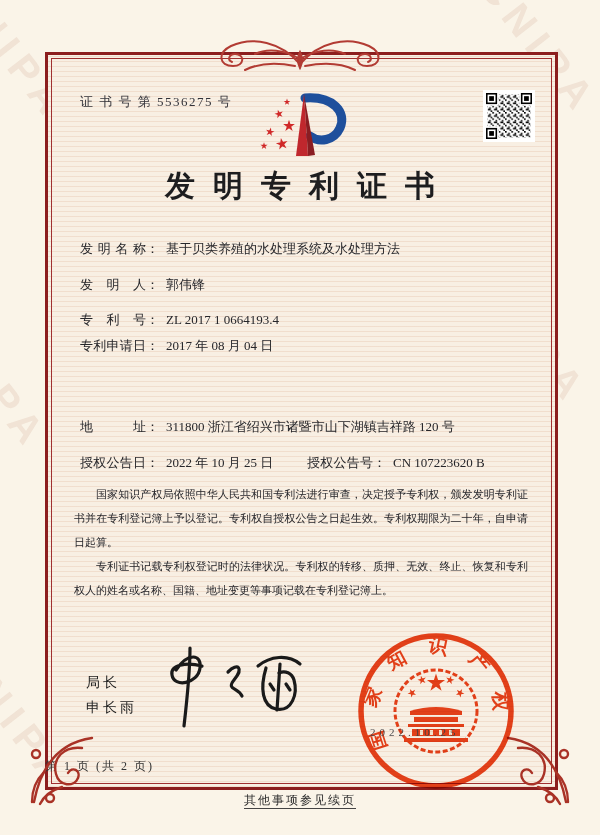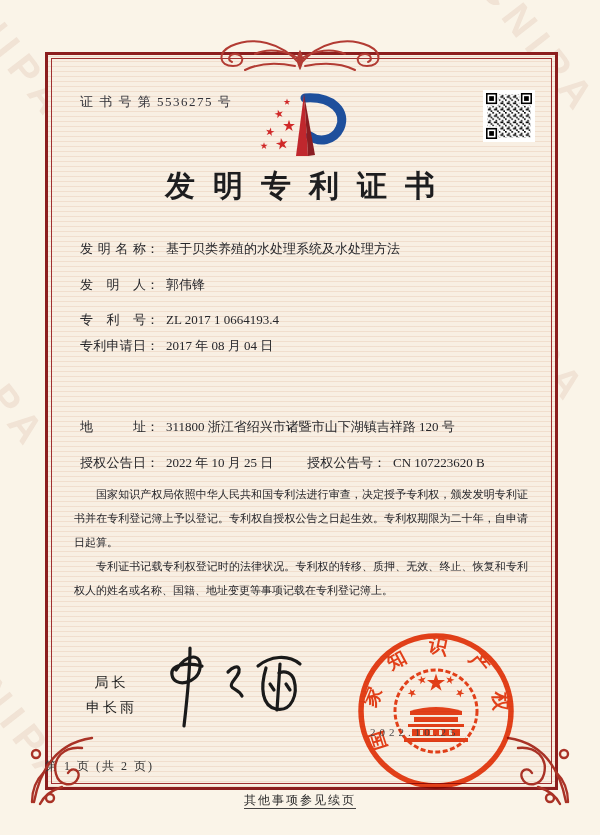--- a/index.html
+++ b/index.html
@@ -39,21 +39,21 @@
   .frow{position:absolute;left:80px;font-size:13px;color:#26262a;white-space:nowrap;}
   .flabel{display:inline-block;width:66px;text-align:justify;text-align-last:justify;
           vertical-align:bottom;}
   .colon{margin-right:7px;}
 
   .body-text{position:absolute;left:74px;top:482px;width:454px;
              font-size:11px;line-height:24px;color:#25252a;text-align:justify;}
   .body-text p{margin:0;text-indent:2em;}
 
   .signer{position:absolute;left:86px;top:670px;font-size:14px;color:#222;
-          letter-spacing:3px;line-height:25px;text-align:center;}
+          letter-spacing:3px;line-height:25px;}
   .signature{position:absolute;left:146px;top:640px;}
 
   .seal{position:absolute;left:352px;top:627px;width:168px;height:168px;
         mix-blend-mode:multiply;opacity:0.94;z-index:4;}
   .seal-date{position:absolute;left:370px;top:726px;z-index:5;font-size:11px;
              letter-spacing:4px;color:#3c3c40;opacity:0.9;}
 
   .page-info{position:absolute;left:45px;top:758px;width:507px;text-align:left;
              font-size:12px;color:#333;letter-spacing:2px;}
   .footer-note{position:absolute;left:0;top:792px;width:600px;text-align:center;

